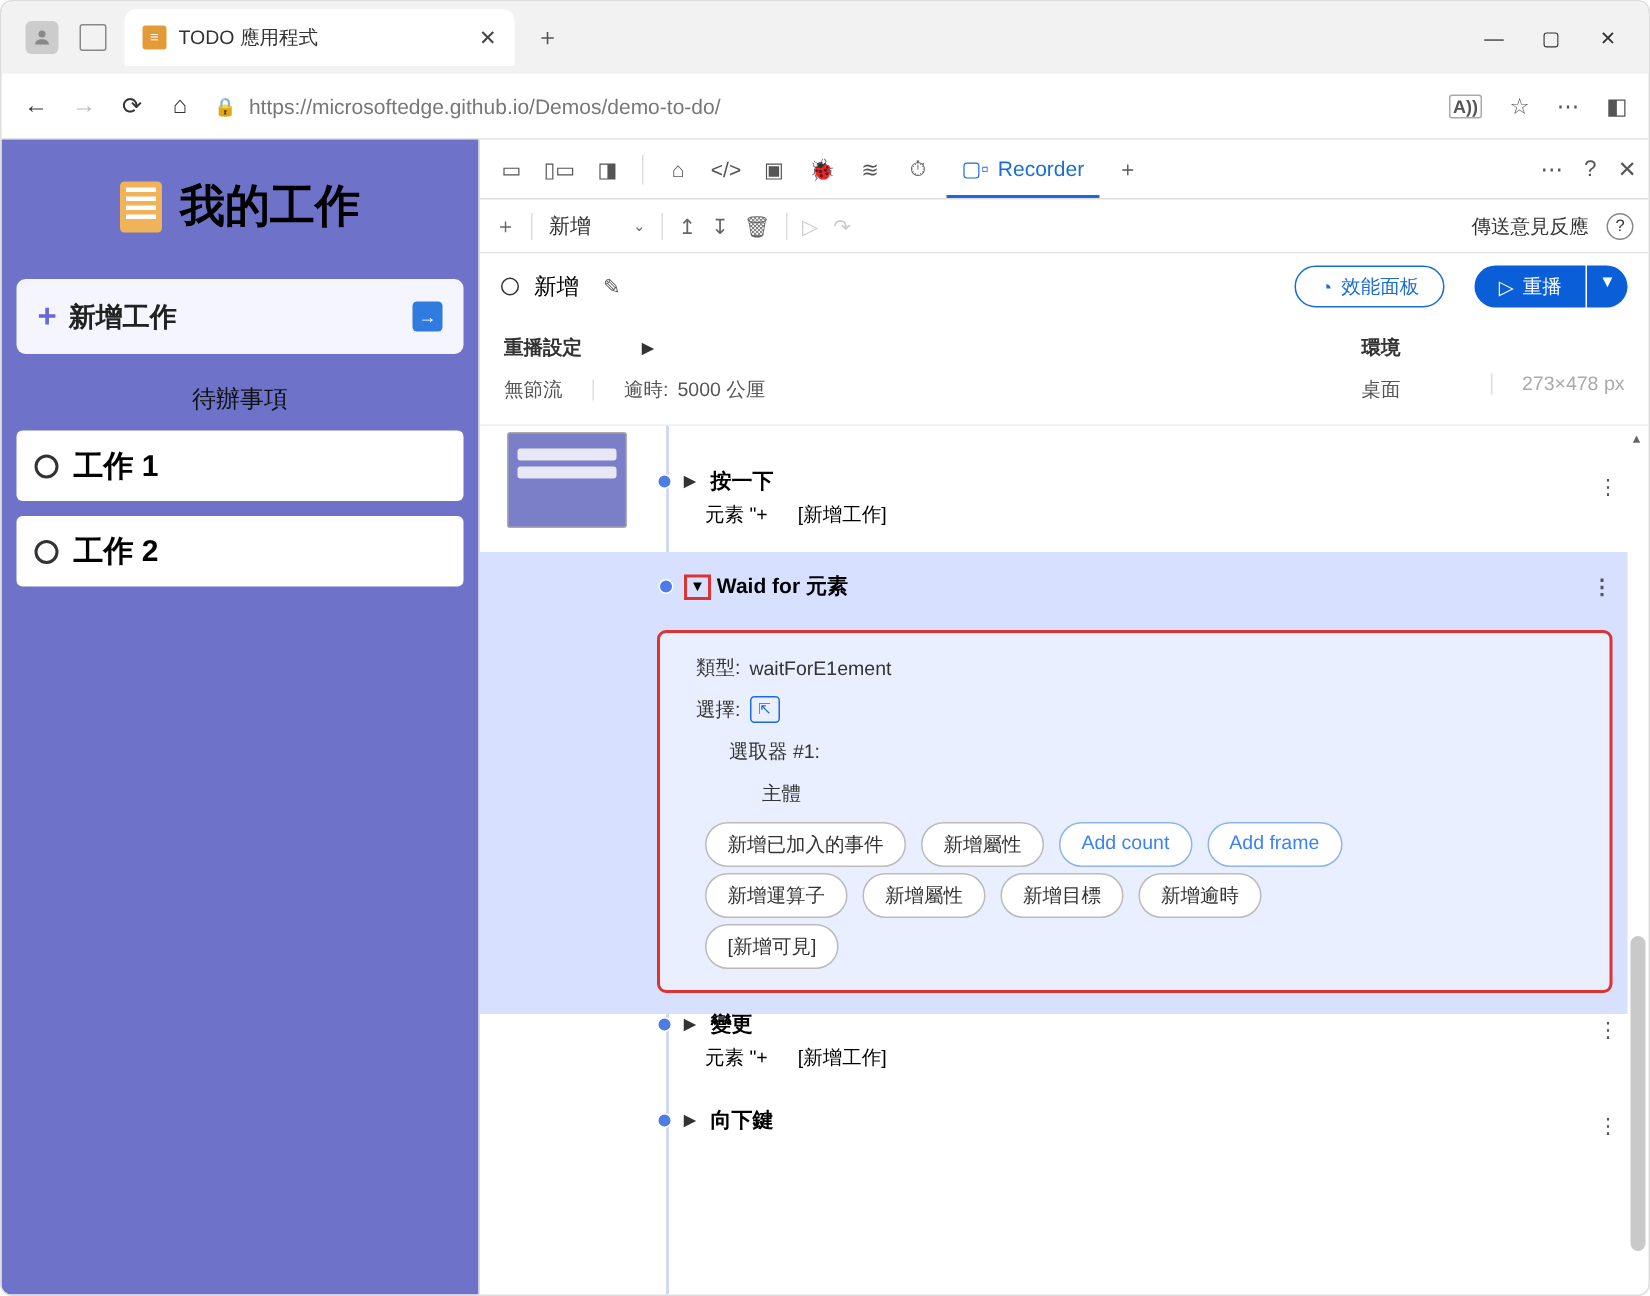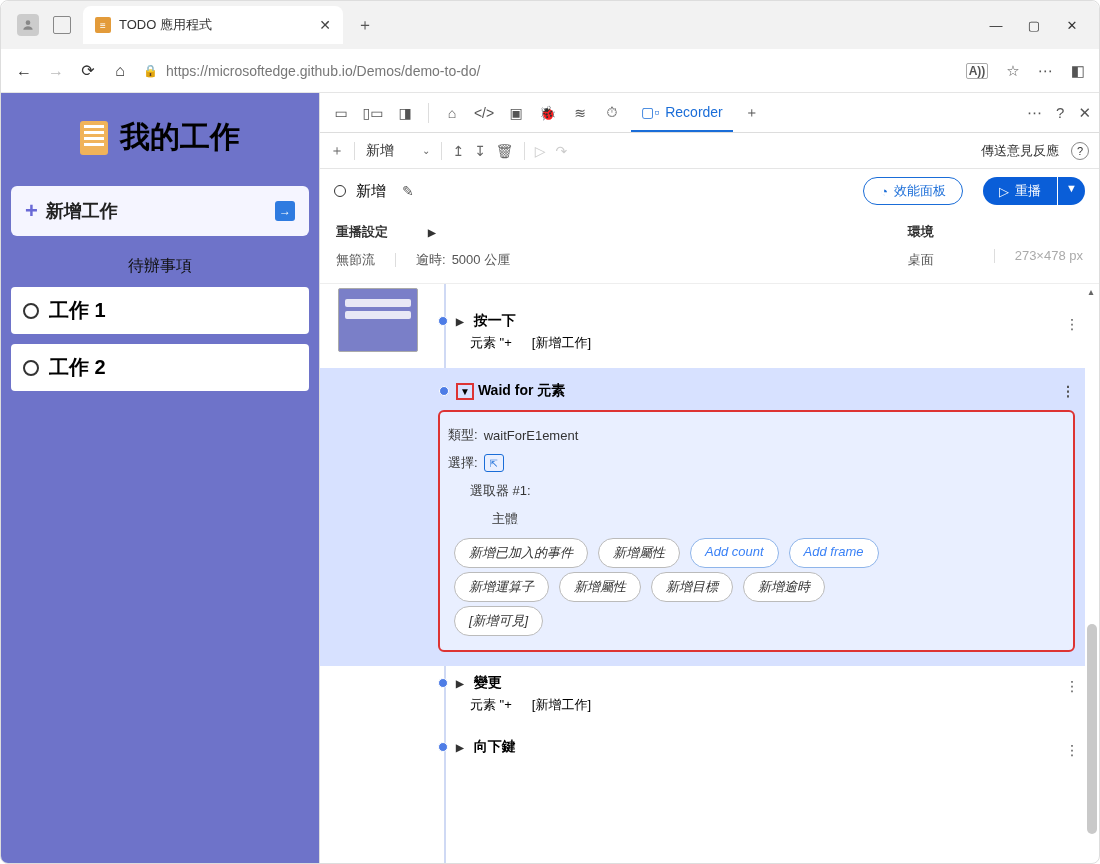--- a/index.html
+++ b/index.html
@@ -83,26 +83,26 @@
   .step-body{flex:1;font-size:14px;}
   .step-arrow{font-size:10px;color:#333;margin-right:4px;}
   .step-title{font-weight:bold;display:flex;align-items:center;gap:6px;}
   .step-sub{margin-left:14px;margin-top:4px;display:flex;gap:20px;font-size:13px;}
   .step-more{position:absolute;right:6px;top:4px;color:#555;font-size:14px;}
 
   .step-expanded{position:absolute;left:0;right:0;top:84px;background:#d7e1ff;padding:14px 10px 14px 118px;}
   .exp-head{display:flex;align-items:center;gap:4px;font-size:14px;font-weight:bold;}
   .red-box{border:2px solid #d33; padding:1px 2px; display:inline-flex;}
   .exp-triangle{font-size:10px;}
-  .exp-panel{margin-top:10px;border:2px solid #d33;background:#e9efff;border-radius:6px;padding:14px 8px;font-size:13px;color:#333;}
+  .exp-panel{margin-top:20px;border:2px solid #d33;background:#e9efff;border-radius:6px;padding:14px 24px;font-size:13px;color:#333;}
   .exp-row{margin-bottom:10px;display:flex;align-items:center;gap:6px;}
   .exp-label{color:#333;}
   .sel-ico{width:20px;height:18px;border:1px solid #1a6dd8;border-radius:3px;display:inline-flex;align-items:center;justify-content:center;color:#1a6dd8;font-size:10px;}
   .exp-indent{margin-left:22px;}
-  .pills{display:flex;flex-wrap:wrap;gap:10px;margin-top:4px;margin-left:6px;font-style:italic;}
+  .pills{display:flex;flex-wrap:wrap;gap:10px;margin-top:4px;margin-left:6px;}
   .pill{border:1px solid #bbb;background:#fff;border-radius:16px;padding:5px 14px;font-size:13px;}
   .pill.blue{color:#3b82f6;border-color:#8fb5ea;}
 
   .scrollbar{position:absolute;right:2px;top:340px;width:10px;height:210px;background:#c9c9c9;border-radius:6px;}
   .scroll-arrow{position:absolute;right:2px;width:12px;text-align:center;font-size:10px;color:#666;}
 </style>
 </head>
 <body>
 
 <div class="titlebar">

